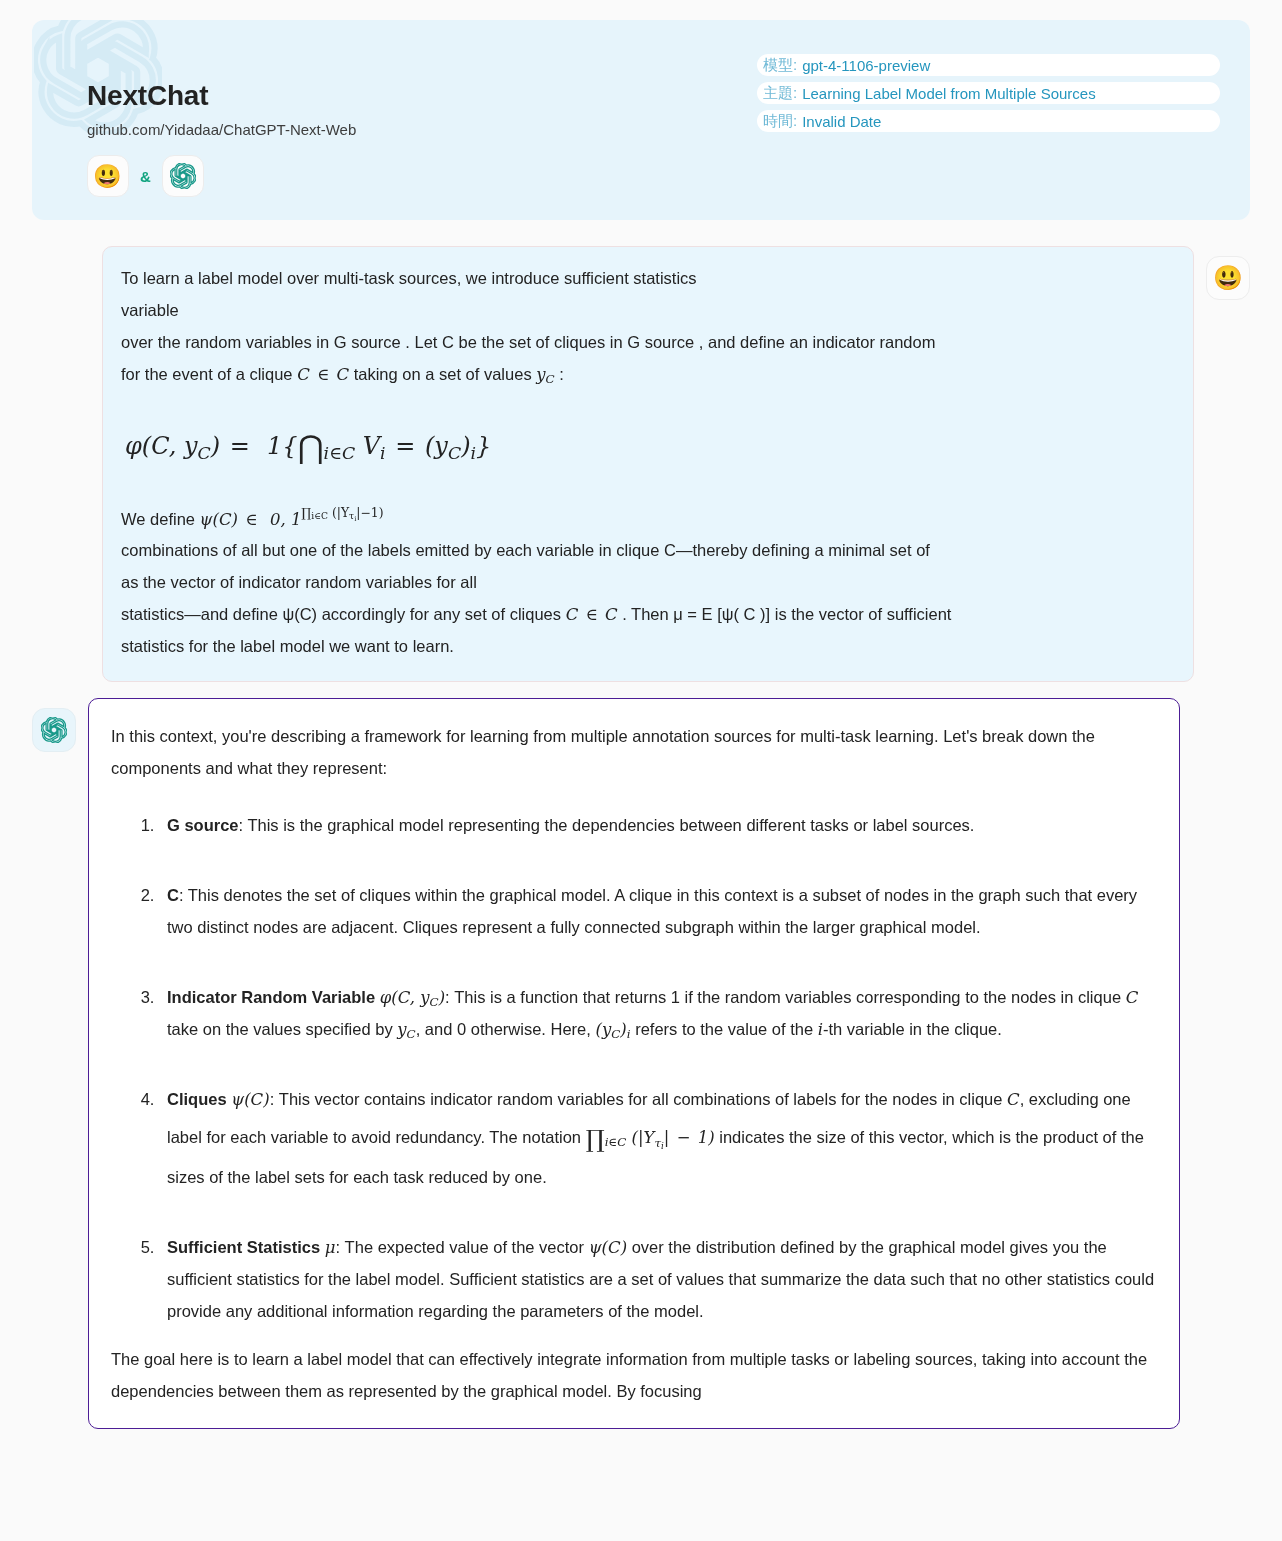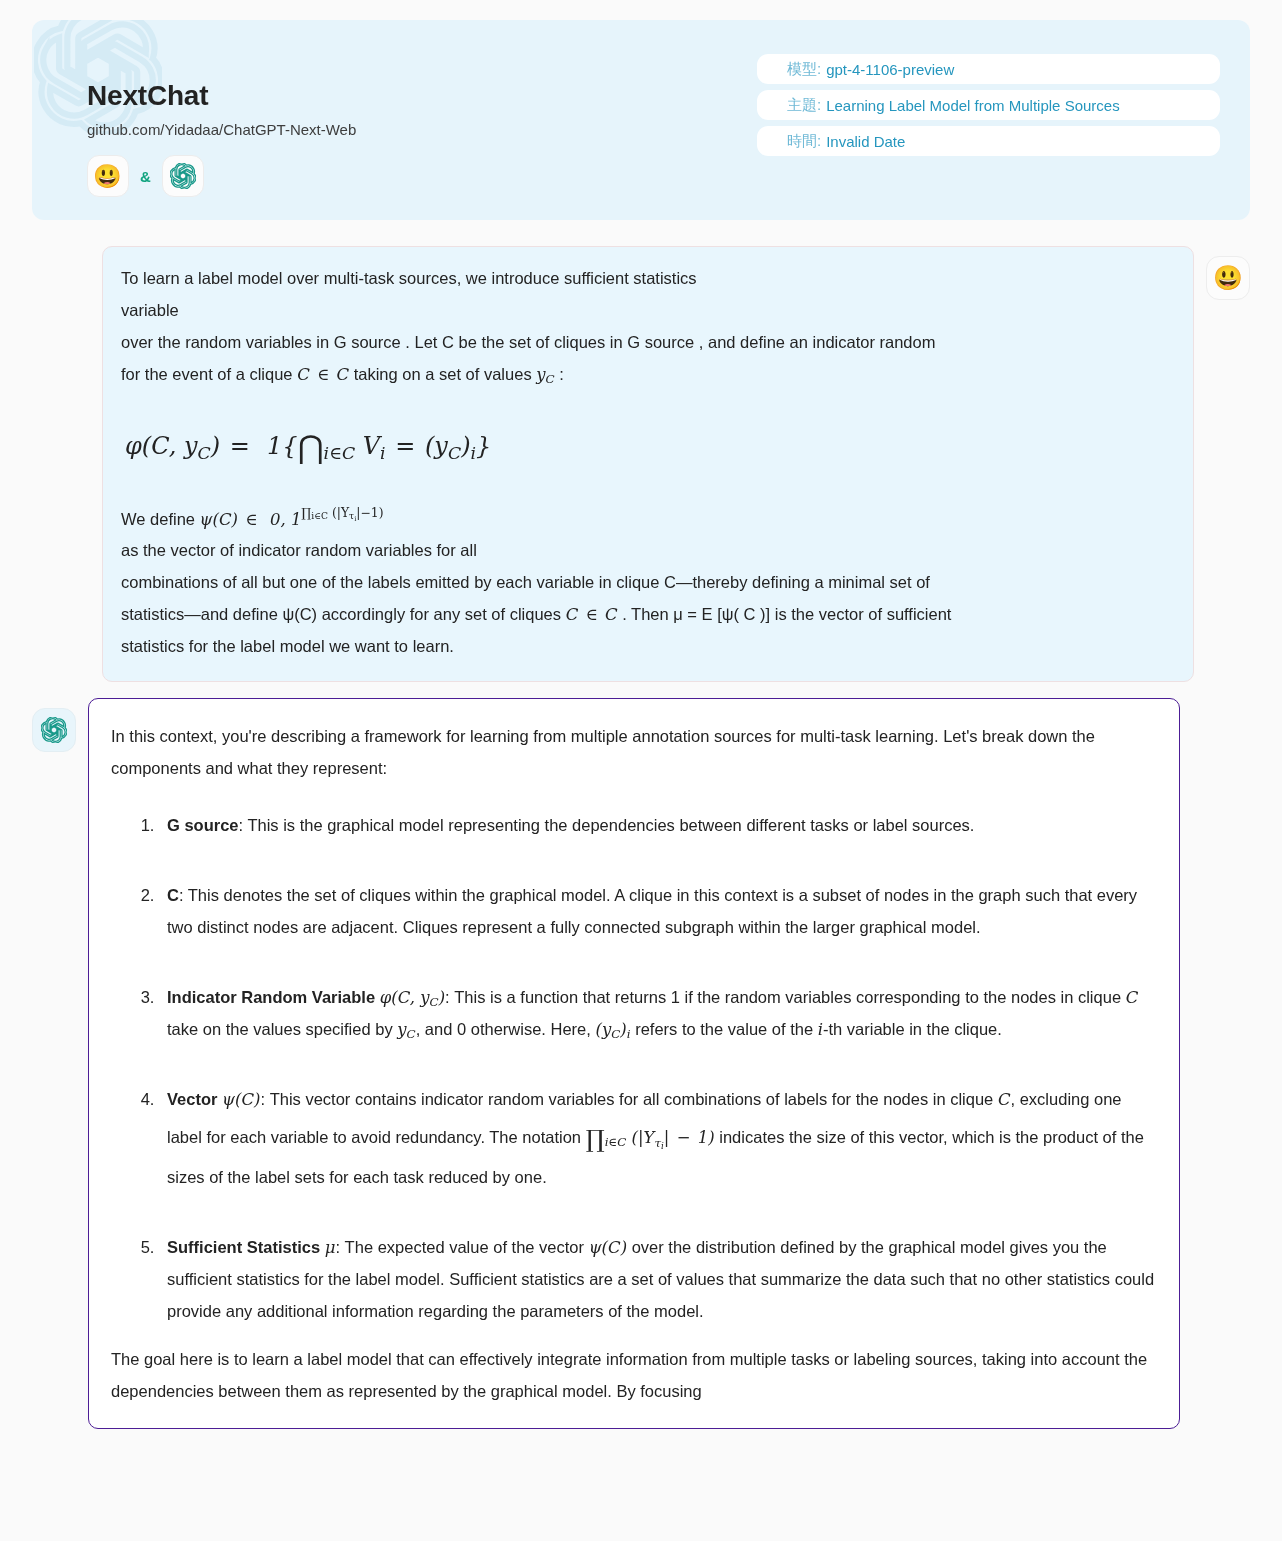--- a/index.html
+++ b/index.html
@@ -83,24 +83,24 @@
     z-index: 2;
     display: flex;
     flex-direction: column;
     gap: 6px;
     width: 463px;
     padding-top: 12px;
   }
   .info-pill {
     background: #ffffff;
     border-radius: 11px;
-    height: 30px;
+    height: 22px;
     display: flex;
     align-items: center;
-    padding: 0 30px;
+    padding: 0 6px;
     font-size: 15px;
     white-space: nowrap;
     overflow: hidden;
   }
   .pill-label { color: #6fb9d6; margin-right: 5px; }
   .pill-value { color: #2596be; }
 
   
   .chat-body {
     padding: 26px 32px 14px 32px;
@@ -262,22 +262,22 @@
       <span class="math display-math" title="φ(C, y_C) = 1{⋂_{i∈C} V_i = (y_C)_i}">
         φ(C, y<sub>C</sub>)&nbsp;<span class="op">=</span>&nbsp; 1{<span class="big">⋂</span><sub>i∈C</sub>&nbsp;V<sub>i</sub>&nbsp;<span class="op">=</span>&nbsp;(y<sub>C</sub>)<sub>i</sub>}
       </span>
 
       <p class="para-block">
         <span>We define</span>
         <span class="math" title="ψ(C) ∈ 0,1^{∏_{i∈C}(|Y_{τ_i}|−1)}">
           ψ(C)&nbsp;<span class="op">∈</span>&nbsp; 0, 1<sup>∏<span class="sub-sub">i∈C</span> (|Y<span class="sub-sub">τ<span class="sub-sub">i</span></span>|−1)</sup>
         </span>
       </p>
+      <p class="para-block">combinations of all but one of the labels emitted by each variable in clique C—thereby defining a minimal set of</p>
       <p class="para-block">as the vector of indicator random variables for all</p>
-      <p class="para-block">combinations of all but one of the labels emitted by each variable in clique C—thereby defining a minimal set of</p>
       <p class="para-block">
         <span>statistics—and define ψ(C) accordingly for any set of cliques</span>
         <span class="math">C&nbsp;<span class="op">∈</span>&nbsp;C</span>
         <span>. Then μ = E [ψ( C )] is the vector of sufficient</span>
       </p>
       <p class="para-block">statistics for the label model we want to learn.</p>
     </div>
     <div class="msg-avatar user-av">😃</div>
   </div>
 
@@ -306,21 +306,21 @@
           <span class="math">φ(C, y<sub>C</sub>)</span><span>: This is a function that returns 1 if the random variables corresponding to the nodes in clique</span>
           <span class="math">C</span>
           <span>take on the values specified by</span>
           <span class="math">y<sub>C</sub></span><span>, and 0 otherwise. Here,</span>
           <span class="math">(y<sub>C</sub>)<sub>i</sub></span>
           <span>refers to the value of the</span>
           <span class="math">i</span><span>-th variable in the clique.</span>
         </li>
 
         <li>
-          <b>Vector</b>
+          <b>Cliques</b>
           <span class="math">ψ(C)</span><span>: This vector contains indicator random variables for all combinations of labels for the nodes in clique</span>
           <span class="math">C</span><span>, excluding one label for each variable to avoid redundancy. The notation</span>
           <span class="math" title="∏_{i∈C}(|Y_{τ_i}| − 1)"><span class="bigp">∏</span><sub>i∈C</sub>&nbsp;(|Y<sub>τ<span class="sub-sub">i</span></sub>|&nbsp;<span class="op">−</span>&nbsp;1)</span>
           <span>indicates the size of this vector, which is the product of the sizes of the label sets for each task reduced by one.</span>
         </li>
 
         <li>
           <b>Sufficient Statistics</b>
           <span class="math">μ</span><span>: The expected value of the vector</span>
           <span class="math">ψ(C)</span>

